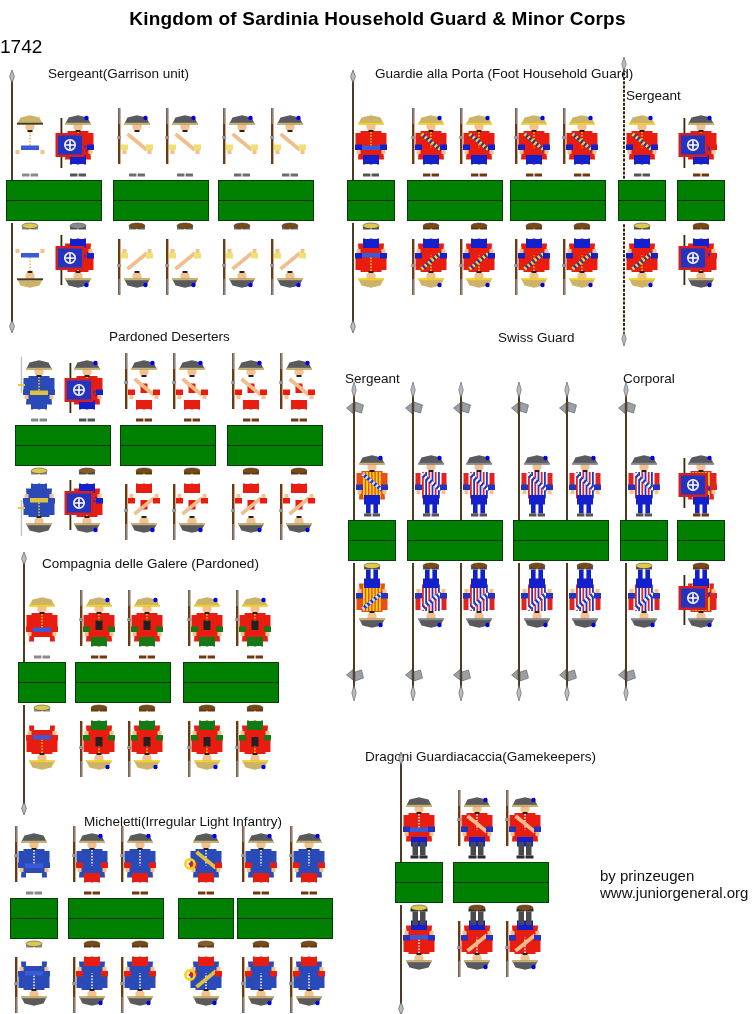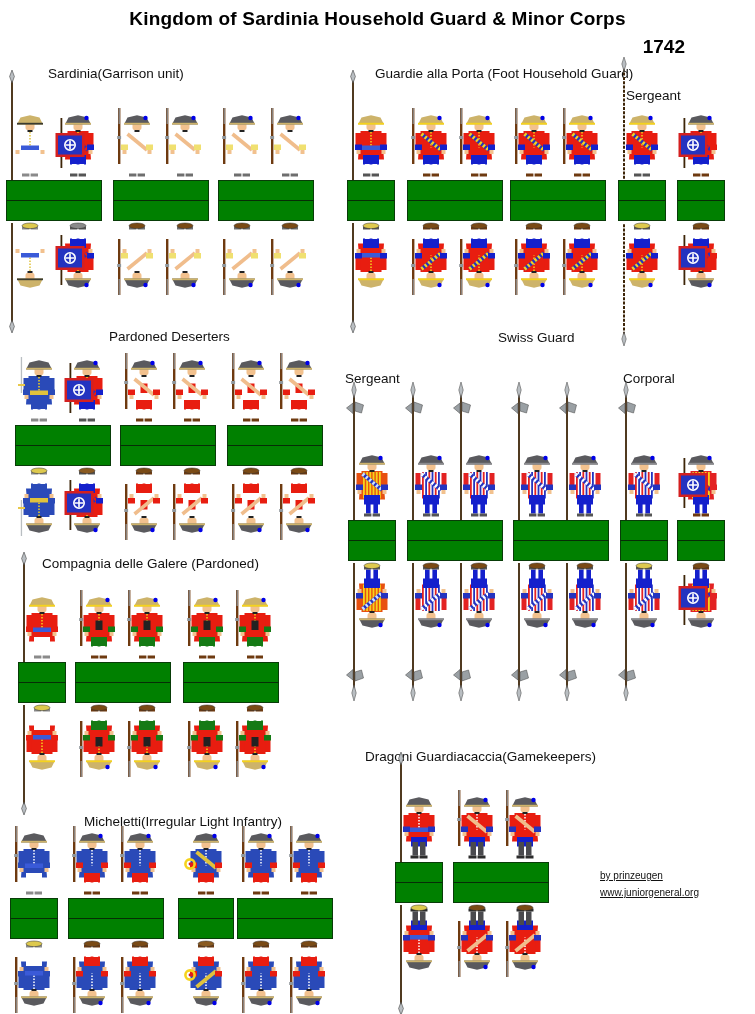--- a/index.html
+++ b/index.html
@@ -5,28 +5,28 @@
   html,body{margin:0;padding:0;background:#ffffff;}
   #canvas{
     position:relative;width:755px;height:1014px;background:#ffffff;
     font-family:"Liberation Sans",sans-serif;color:#000;overflow:hidden;
   }
   .sheet-title{
     position:absolute;top:8px;left:0;width:755px;text-align:center;
     font-size:19px;font-weight:bold;letter-spacing:0.2px;
   }
   .sheet-year{
-    position:absolute;top:36px;left:0;width:685px;text-align:right;
-    font-size:19px;font-weight:bold;
+    position:absolute;top:36px;left:0;width:685px;text-align:left;
+    font-size:19px;font-weight:normal;
   }
   .sec-label,.sub-label{
     position:absolute;font-size:13.5px;color:#111;white-space:nowrap;
   }
   .credit{
-    position:absolute;font-size:10px;color:#111;line-height:17px;white-space:nowrap;text-decoration:underline;
+    position:absolute;font-size:15px;color:#111;line-height:17px;white-space:nowrap;
   }
   .stand{position:absolute;}
   .figs{position:relative;height:66px;display:flex;justify-content:space-around;align-items:flex-end;}
   .figs svg{overflow:visible;display:block;}
   .figs.down svg{transform:scaleY(-1);}
   .base{height:43px;box-sizing:border-box;}
   .base-half{
     height:21px;background:#008000;border:1px solid #083c08;box-sizing:border-box;
   }
   .base-half.lower{border-top:1px solid #062d06;margin-top:-1px;}
@@ -34,21 +34,21 @@
 </head>
 <body>
 
 <div id="canvas">
   <div class="sheet-title">Kingdom of Sardinia Household Guard &amp; Minor Corps</div>
   <div class="sheet-year">1742</div>
   <div class="credit" id="credit" style="left: 600px; top: 867px;">
     <div>by prinzeugen</div>
     <div>www.juniorgeneral.org</div>
   </div>
-<div class="sec-label" style="left: 48px; top: 66px;">Sardinia(Garrison unit)</div>
+<div class="sec-label" style="left: 48px; top: 66px;">Sergeant(Garrison unit)</div>
     <div class="stand" style="left: 6px; top: 114px; width: 96px;">
       <div class="figs up">
         <svg class="fig" width="48" height="66" viewBox="0 0 48 66">
           <rect x="5.1" y="-38" width="1.8" height="104" fill="#3d2508"></rect>
           <polygon points="6,-44 8.4,-37.5 6,-31 3.6,-37.5" fill="#b9bec2" stroke="#444" stroke-width="0.6"></polygon>
           <rect x="8.5" y="19" width="6" height="15" fill="#ffffff"></rect>
           <rect x="33.5" y="19" width="6" height="15" fill="#ffffff"></rect>
           <rect x="13.5" y="17" width="21" height="17" fill="#ffffff"></rect>
           <polygon points="12,33 36,33 37,45.5 11,45.5" fill="#ffffff"></polygon>
           <path d="M24,18 V33.5" stroke="#e0c23c" stroke-width="1.5" stroke-dasharray="1.6,1.4" fill="none"></path>

